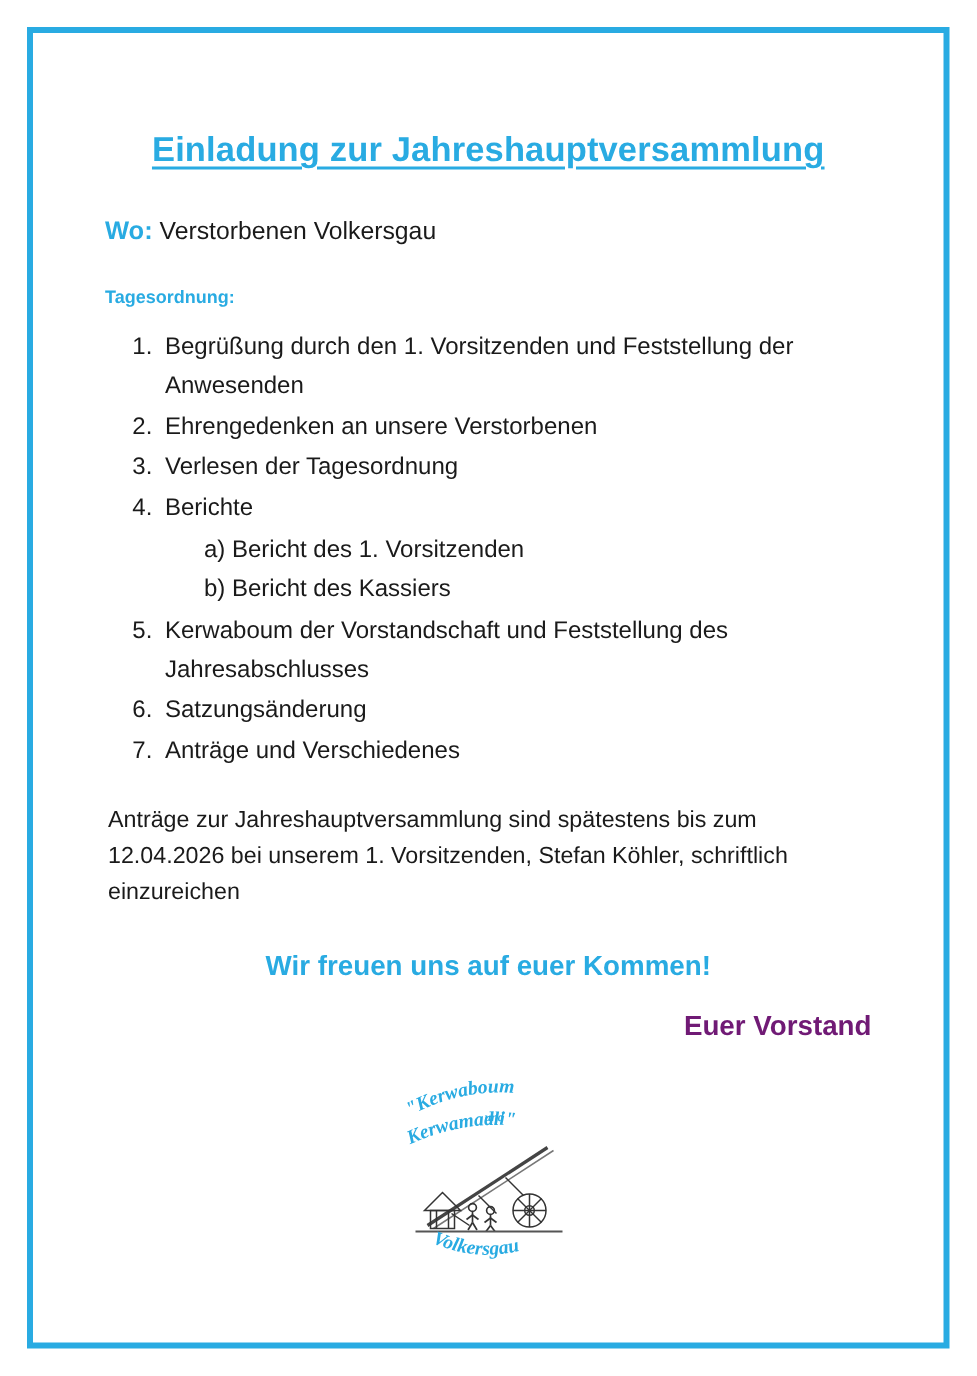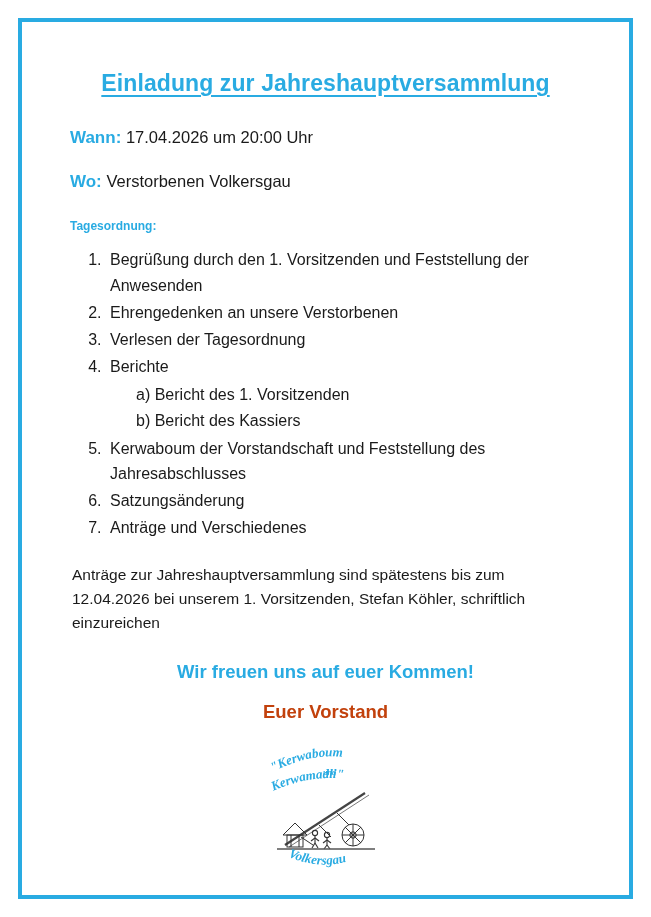--- a/index.html
+++ b/index.html
@@ -13,21 +13,21 @@
     font-family: "Liberation Sans", sans-serif;
     color: #1a1a1a;
     overflow: hidden;
   }
   .page {
     position: relative;
     width: 651px;
     height: 917px;
     background: #ffffff;
     box-sizing: border-box;
-    padding: 20px 18px;
+    padding: 36px 18px;
   }
   .border-frame {
     position: absolute;
     left: 18px;
     top: 18px;
     right: 18px;
     bottom: 18px;
     border: 4px solid #29ABE2;
     box-sizing: border-box;
   }
@@ -89,24 +89,24 @@
     padding: 0 2px 0 2px;
   }
   .closing {
     color: #29ABE2;
     font-weight: bold;
     font-size: 18.5px;
     text-align: center;
     margin: 26px 0 0 0;
   }
   .signature {
-    color: #c2410c;
+    color: #701a75;
     font-weight: bold;
     font-size: 18.5px;
-    text-align: center;
+    text-align: right;
     margin: 18px 0 0 0;
   }
   .logo-wrap {
     display: flex;
     justify-content: center;
     margin-top: 14px;
   }
   .logo {
     width: 130px;
     height: 135px;
@@ -115,24 +115,20 @@
 </head>
 <body>
 
 <div class="page">
   <div class="border-frame"></div>
 
   <div class="content">
 
     <div class="doc-title">Einladung zur Jahreshauptversammlung</div>
 
-    <div class="field-row">
-      <span class="field-label">Wann:</span>
-      <span class="field-value">17.04.2026 um 20:00 Uhr</span>
-    </div>
 
     <div class="field-row">
       <span class="field-label">Wo:</span>
       <span class="field-value">Verstorbenen Volkersgau</span>
     </div>
 
     <div class="section-heading">Tagesordnung:</div>
 
     <ol class="agenda">
       <li><span>Begrüßung durch den 1. Vorsitzenden und Feststellung der Anwesenden</span></li>

